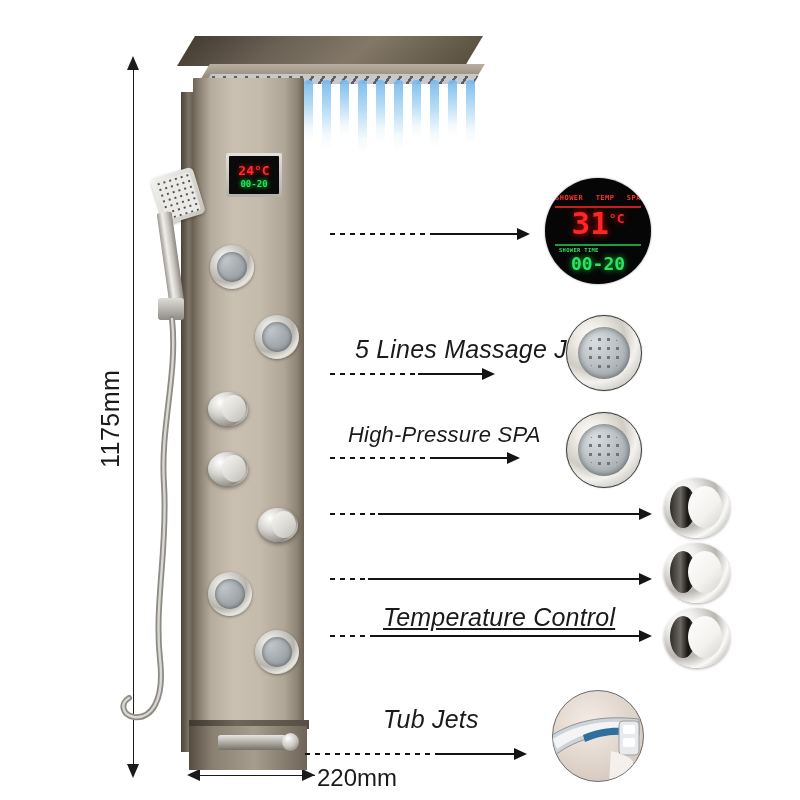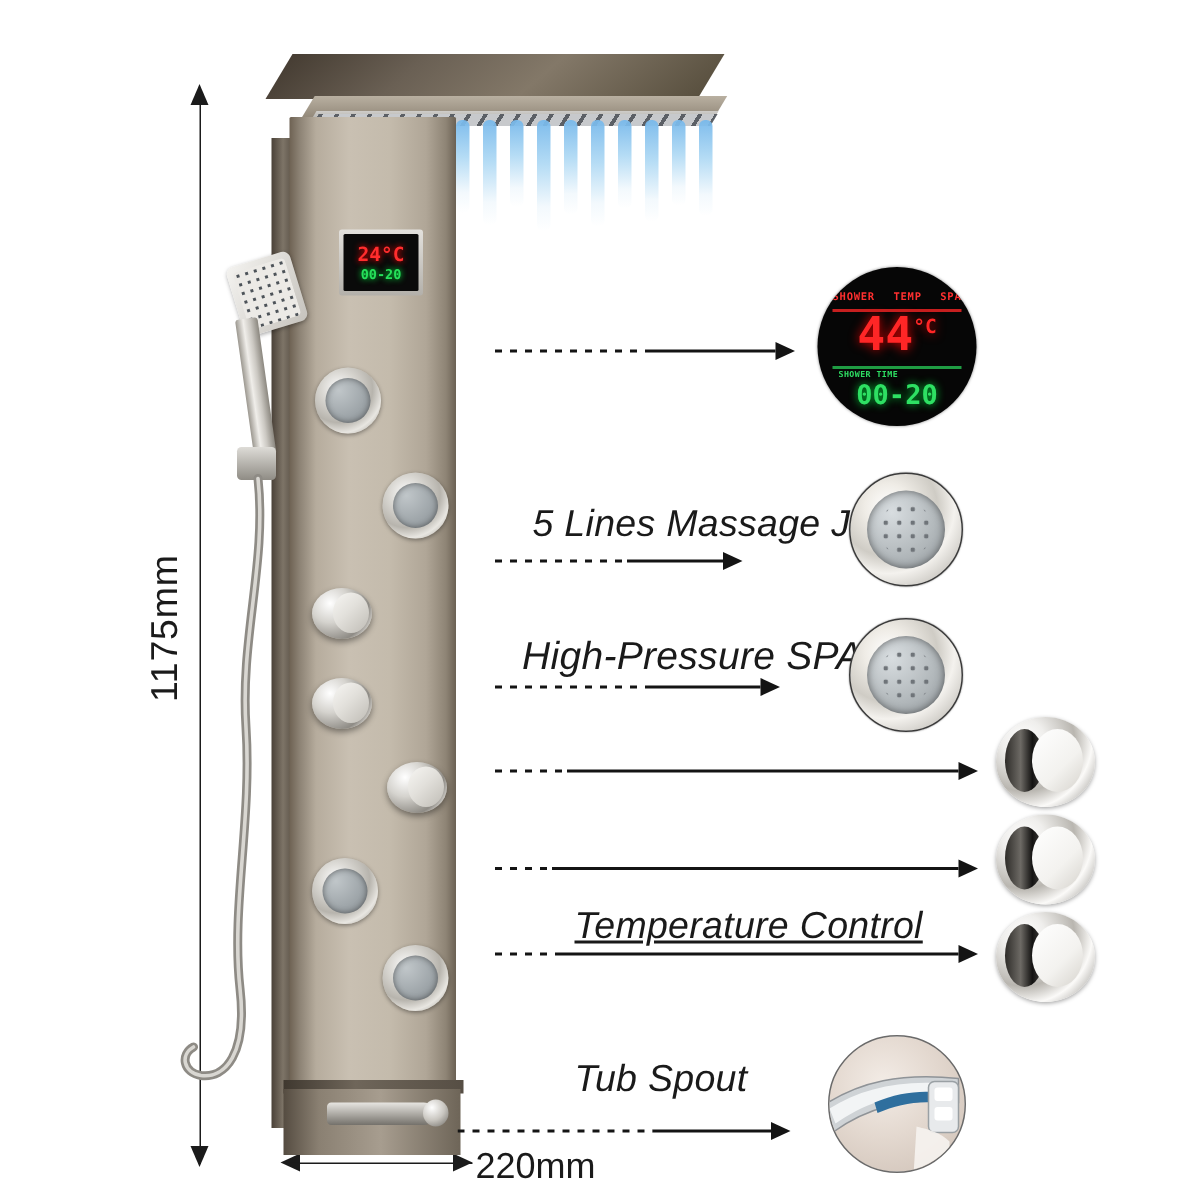--- a/index.html
+++ b/index.html
@@ -592,37 +592,37 @@
     <div class="head" style="left:187px;"></div>
   </div>
 
   <div class="thumb-lcd">
     <div class="thumb-lcd-row">
       <span>SHOWER</span>
       <span>TEMP</span>
       <span>SPA</span>
     </div>
     <div class="thumb-lcd-hr"></div>
-    <div class="thumb-lcd-temp"><span>44</span><sup>°C</sup></div>
+    <div class="thumb-lcd-temp"><span>31</span><sup>°C</sup></div>
     <div class="thumb-lcd-hr2"></div>
     <div class="thumb-lcd-sub">SHOWER TIME</div>
     <div class="thumb-lcd-time">00-20</div>
   </div>
 
   <div class="abs callout-label" style="left:355px; top:335px; font-size:25px;">5 Lines Massage Jets</div>
   <div class="pointer" style="left:330px; top:368px; width:165px;">
     <div class="dash" style="left:0; width:88px;"></div>
     <div class="solid" style="left:88px; width:64px;"></div>
     <div class="head" style="left:152px;"></div>
   </div>
   <div class="thumb-jet" style="left:566px; top:315px;">
     <div class="thumb-jet-inner"></div>
   </div>
 
-  <div class="abs callout-label" style="left:348px; top:422px; font-size:26px;">High-Pressure SPA</div>
+  <div class="abs callout-label" style="left:348px; top:422px; font-size:22px;">High-Pressure SPA</div>
   <div class="pointer" style="left:330px; top:452px; width:190px;">
     <div class="dash" style="left:0; width:100px;"></div>
     <div class="solid" style="left:100px; width:77px;"></div>
     <div class="head" style="left:177px;"></div>
   </div>
   <div class="thumb-jet" style="left:566px; top:412px;">
     <div class="thumb-jet-inner"></div>
   </div>
 
   <div class="pointer" style="left:330px; top:508px; width:322px;">
@@ -640,21 +640,21 @@
   <div class="thumb-knob" style="left:664px; top:543px;"></div>
 
   <div class="abs callout-label" style="left:383px; top:603px; font-size:25px;text-decoration:underline;">Temperature Control</div>
   <div class="pointer" style="left:330px; top:630px; width:322px;">
     <div class="dash" style="left:0; width:44px;"></div>
     <div class="solid" style="left:44px; width:265px;"></div>
     <div class="head" style="left:309px;"></div>
   </div>
   <div class="thumb-knob" style="left:664px; top:608px;"></div>
 
-  <div class="abs callout-label" style="left:383px; top:705px; font-size:25px;">Tub Spout</div>
+  <div class="abs callout-label" style="left:383px; top:705px; font-size:25px;">Tub Jets</div>
   <div class="pointer" style="left:305px; top:748px; width:230px;">
     <div class="dash" style="left:0; width:130px;"></div>
     <div class="solid" style="left:130px; width:79px;"></div>
     <div class="head" style="left:209px;"></div>
   </div>
   <div class="thumb-spout">
     <svg viewBox="0 0 92 92" width="92" height="92">
       <path d="M -4 46 C 20 30, 48 24, 86 28 L 86 44 C 50 40, 24 48, 2 64 Z" fill="#cfd3d6" stroke="#8f9397" stroke-width="1"></path>
       <path d="M 0 48 C 22 34, 50 28, 84 32 L 84 38 C 48 35, 24 44, 4 58 Z" fill="#f2f4f5"></path>
       <path d="M 30 44 C 44 38, 58 36, 70 37 L 70 44 C 56 43, 44 46, 32 51 Z" fill="#2f6f9e"></path>

